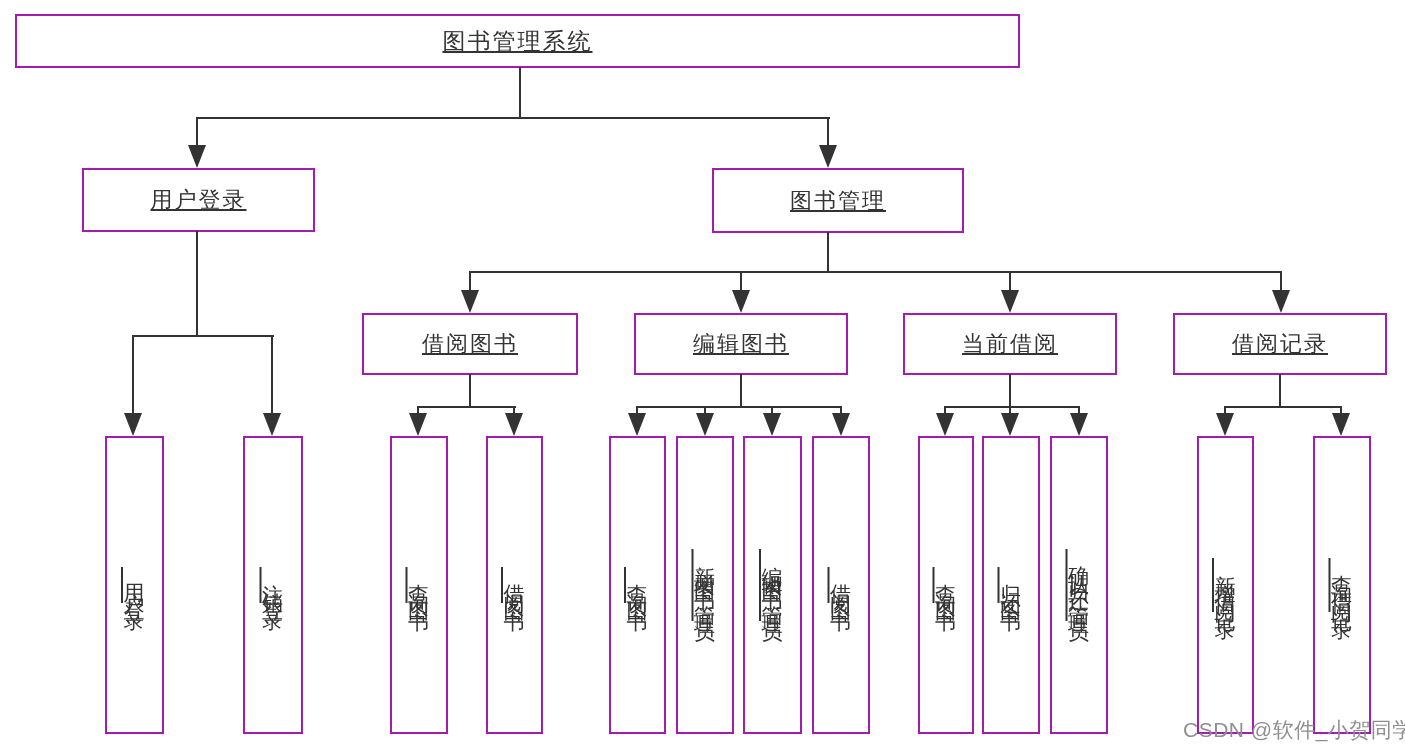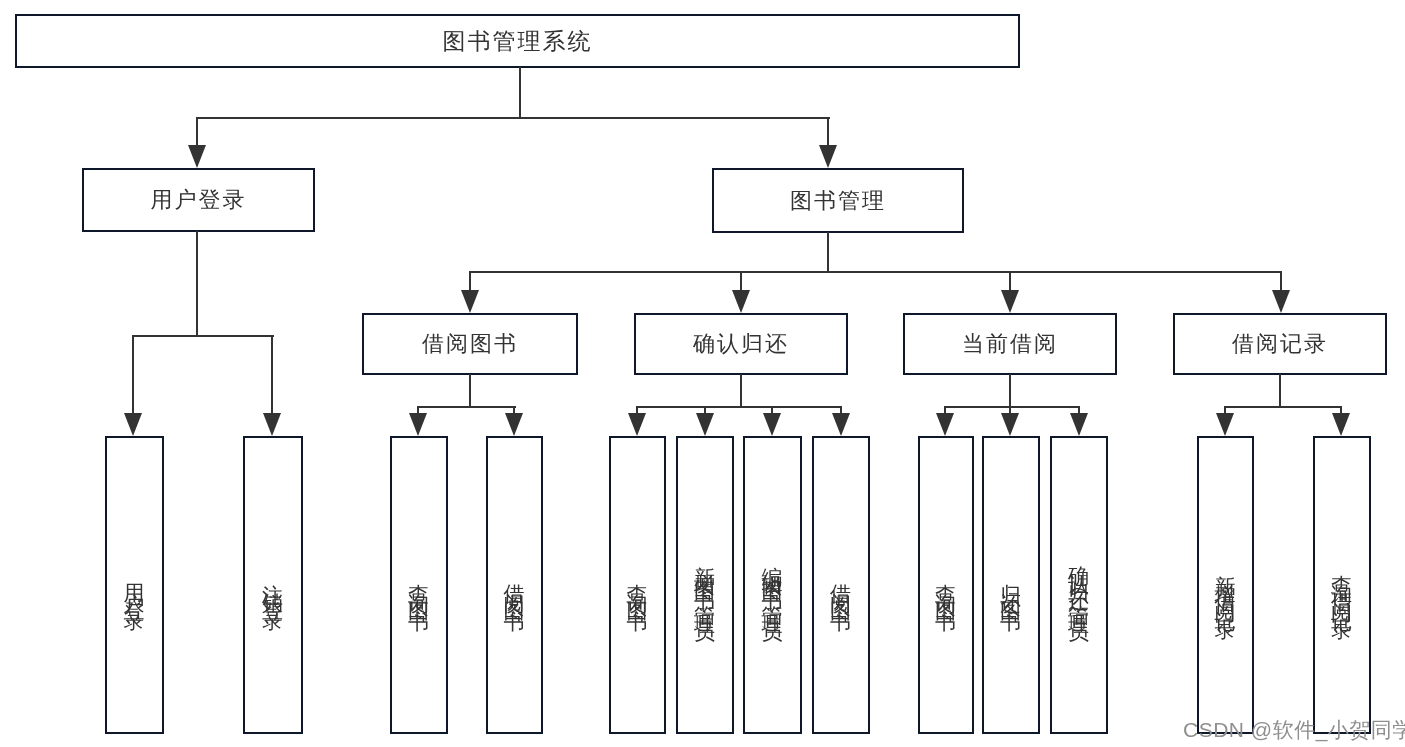--- a/index.html
+++ b/index.html
@@ -8,28 +8,29 @@
     position: relative;
     width: 1405px;
     height: 747px;
     background: #ffffff;
     font-family: "Liberation Sans", "DejaVu Sans", sans-serif;
     color: #333333;
     overflow: hidden;
   }
   .box {
     position: absolute;
-    border: 2px solid #0f172a;
+    border: 2px solid #a21caf;
     background: #ffffff;
     display: flex;
     align-items: center;
     justify-content: center;
     font-size: 22px;
     letter-spacing: 2px;
     color: #333333;
+    text-decoration: underline;
   }
   .vbox {
     writing-mode: vertical-rl;
     text-orientation: mixed;
     font-size: 21px;
     letter-spacing: 9px;
     line-height: 1;
   }
   .vbox span { display: block; }
   .line { position: absolute; background: #333333; }
@@ -64,21 +65,21 @@
     <span>用户登录</span>
   </div>
   <div class="box" style="left:712px; top:168px; width:252px; height:65px;">
     <span>图书管理</span>
   </div>
 
   <div class="box" style="left:362px; top:313px; width:216px; height:62px;">
     <span>借阅图书</span>
   </div>
   <div class="box" style="left:634px; top:313px; width:214px; height:62px;">
-    <span>确认归还</span>
+    <span>编辑图书</span>
   </div>
   <div class="box" style="left:1173px; top:313px; width:214px; height:62px;">
     <span>借阅记录</span>
   </div>
   <div class="box" style="left:903px; top:313px; width:214px; height:62px;">
     <span>当前借阅</span>
   </div>
 
   <div class="box vbox" style="left:105px; top:436px; width:59px; height:298px;">
     <span>用户登录</span>

